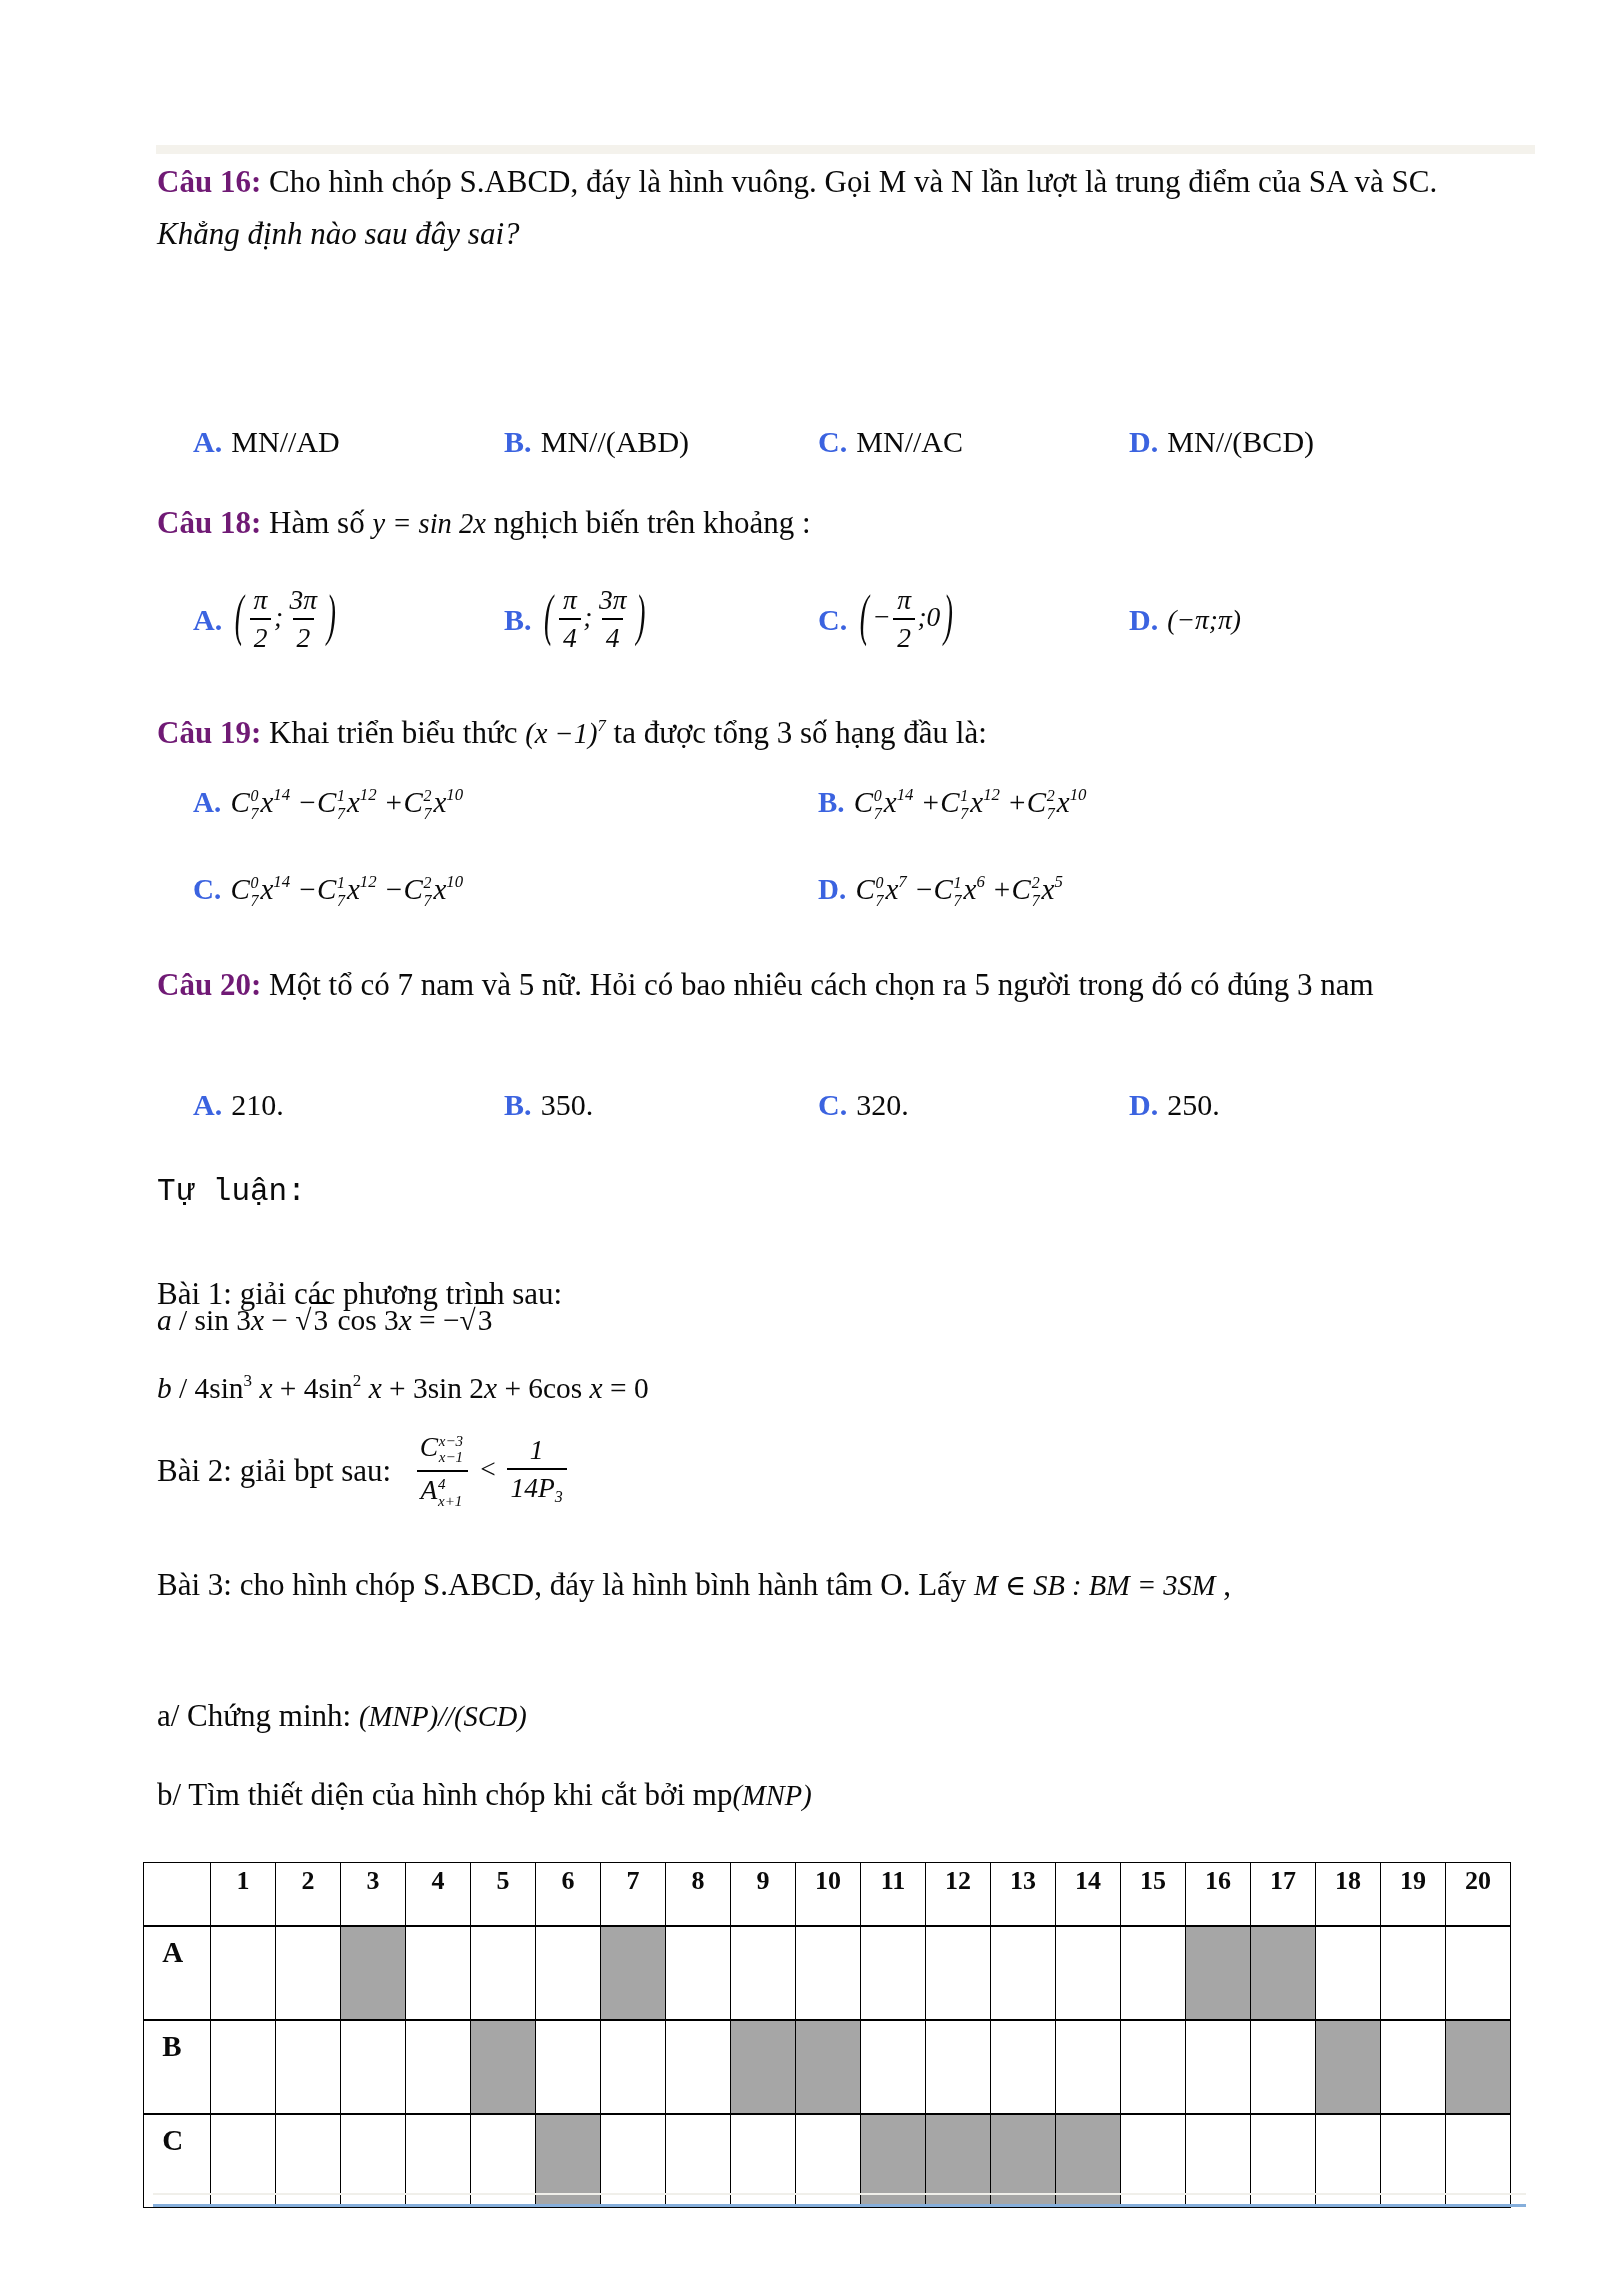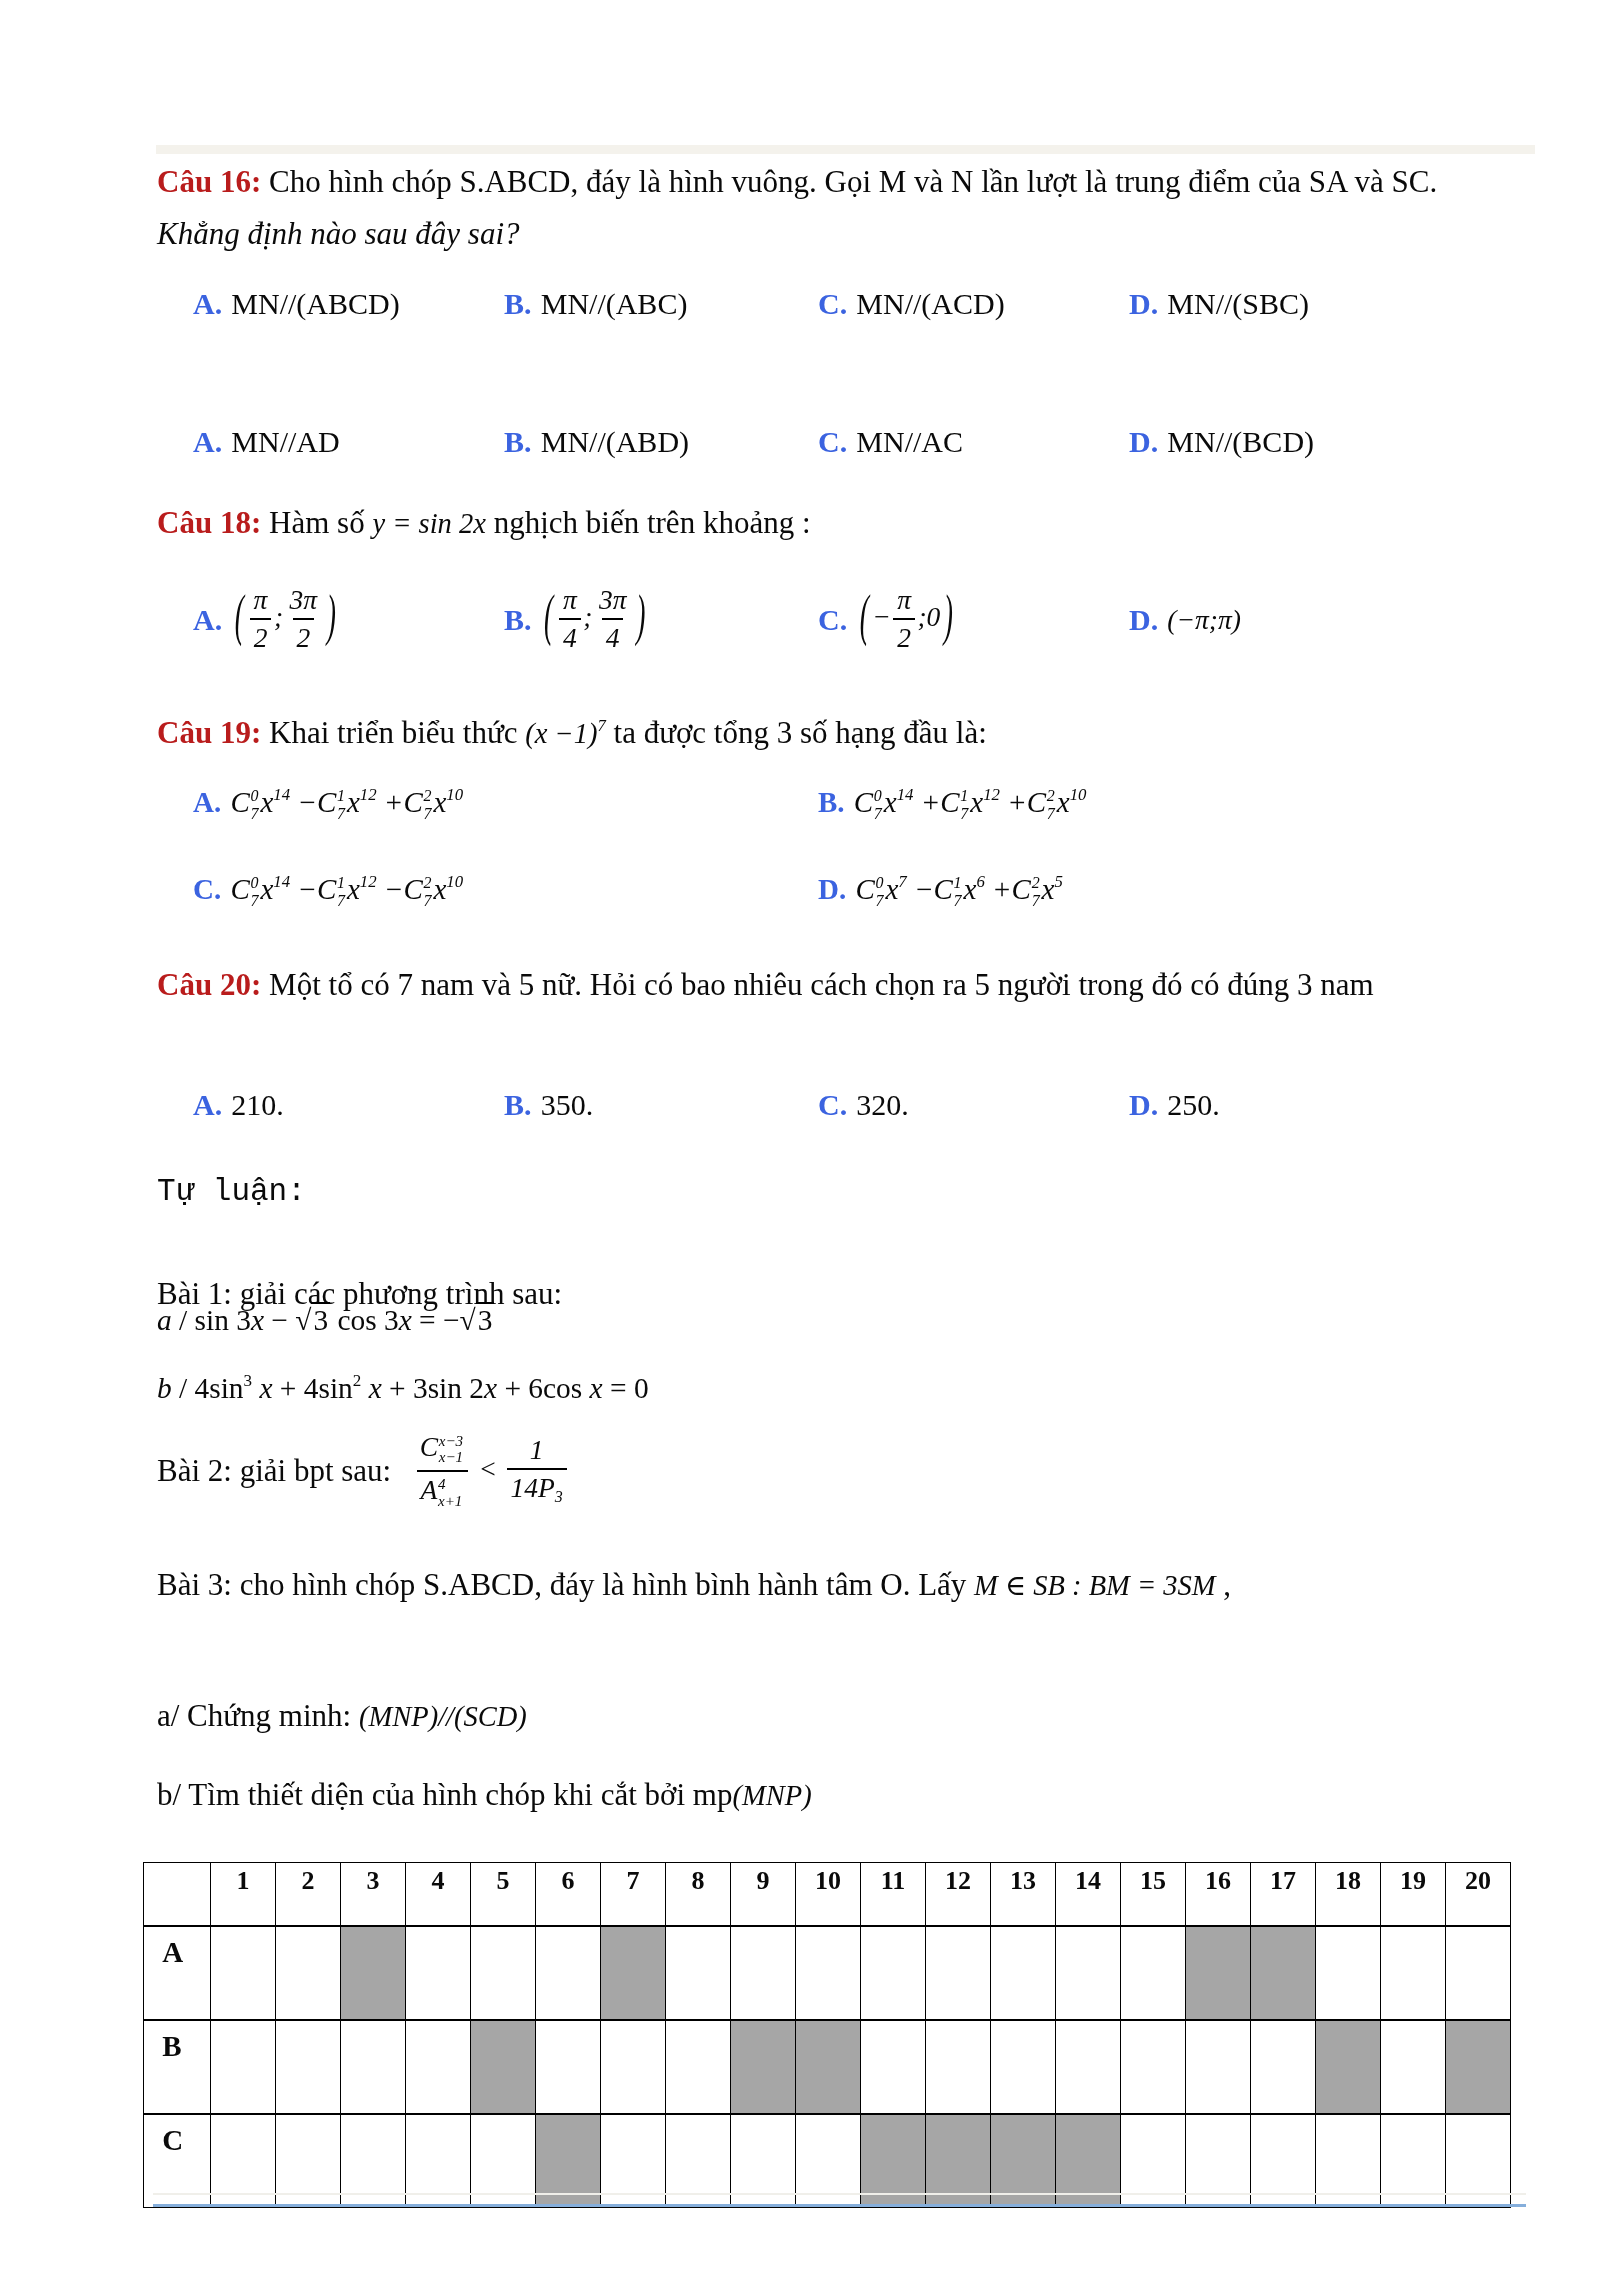--- a/index.html
+++ b/index.html
@@ -1,20 +1,20 @@
 <!DOCTYPE html>
 <html style="font-size:10.5px"><head>
 <meta charset="utf-8">
 <style>
   html,body{margin:0;padding:0;background:#ffffff;}
   .page{position:relative;width:1622px;height:2295px;background:#ffffff;overflow:hidden;
         font-family:"Liberation Serif","DejaVu Serif",serif;color:#0a0a0a;}
   .blk{position:absolute;left:157px;width:1361px;font-size:31px;line-height:52px;}
   .stem{display:inline;}
-  .qlabel{color:#b91c1c;font-weight:bold;margin-right:7.9px;margin-top:40px;}
+  .qlabel{color:#701a75;font-weight:bold;margin-right:7.9px;margin-top:40px;}
   .okey{color:#3b63e0;font-weight:bold;margin-right:9.2px;}
   .orow{position:absolute;left:157px;width:1387px;height:42px;font-size:30px;}
   .ocell{position:absolute;top:0;white-space:nowrap;}
   .oc1{left:36px}.oc2{left:347px}.oc3{left:661px}.oc4{left:972px}
   .oc2w{left:661px}
   .mathrow .ocell{display:flex;align-items:center;height:111px;}
   .math{font-style:italic;}
   .m{font-style:italic;font-size:0.92em;}
   sup{font-size:0.58em;vertical-align:0.7em;font-style:inherit;}
   sub{font-size:0.58em;vertical-align:-0.3em;font-style:inherit;}
@@ -42,26 +42,20 @@
 </head>
 <body>
 
 <div class="page">
 
   <div class="band" style="top:145px;left:156px;width:1379px;height:8.5px;"></div>
 
   <div class="blk" style="top:156px;">
     <span class="qlabel">Câu 16:</span><span class="stem">Cho hình chóp S.ABCD, đáy là hình vuông. Gọi M và N lần lượt là trung điểm của SA và SC. <i>Khẳng định nào sau đây sai?</i></span>
   </div>
-  <div class="orow" style="top:287px;">
-    <span class="ocell oc1"><span class="okey">A.</span><span>MN//(ABCD)</span></span>
-    <span class="ocell oc2"><span class="okey">B.</span><span>MN//(ABC)</span></span>
-    <span class="ocell oc3"><span class="okey">C.</span><span>MN//(ACD)</span></span>
-    <span class="ocell oc4"><span class="okey">D.</span><span>MN//(SBC)</span></span>
-  </div>
 
   <div class="orow" style="top:425px;">
     <span class="ocell oc1"><span class="okey">A.</span><span>MN//AD</span></span>
     <span class="ocell oc2"><span class="okey">B.</span><span>MN//(ABD)</span></span>
     <span class="ocell oc3"><span class="okey">C.</span><span>MN//AC</span></span>
     <span class="ocell oc4"><span class="okey">D.</span><span>MN//(BCD)</span></span>
   </div>
 
   <div class="blk" style="top:497px;">
     <span class="qlabel">Câu 18:</span><span class="stem">Hàm số <span class="m"><i>y</i> = sin 2<i>x</i></span> nghịch biến trên khoảng :</span>

